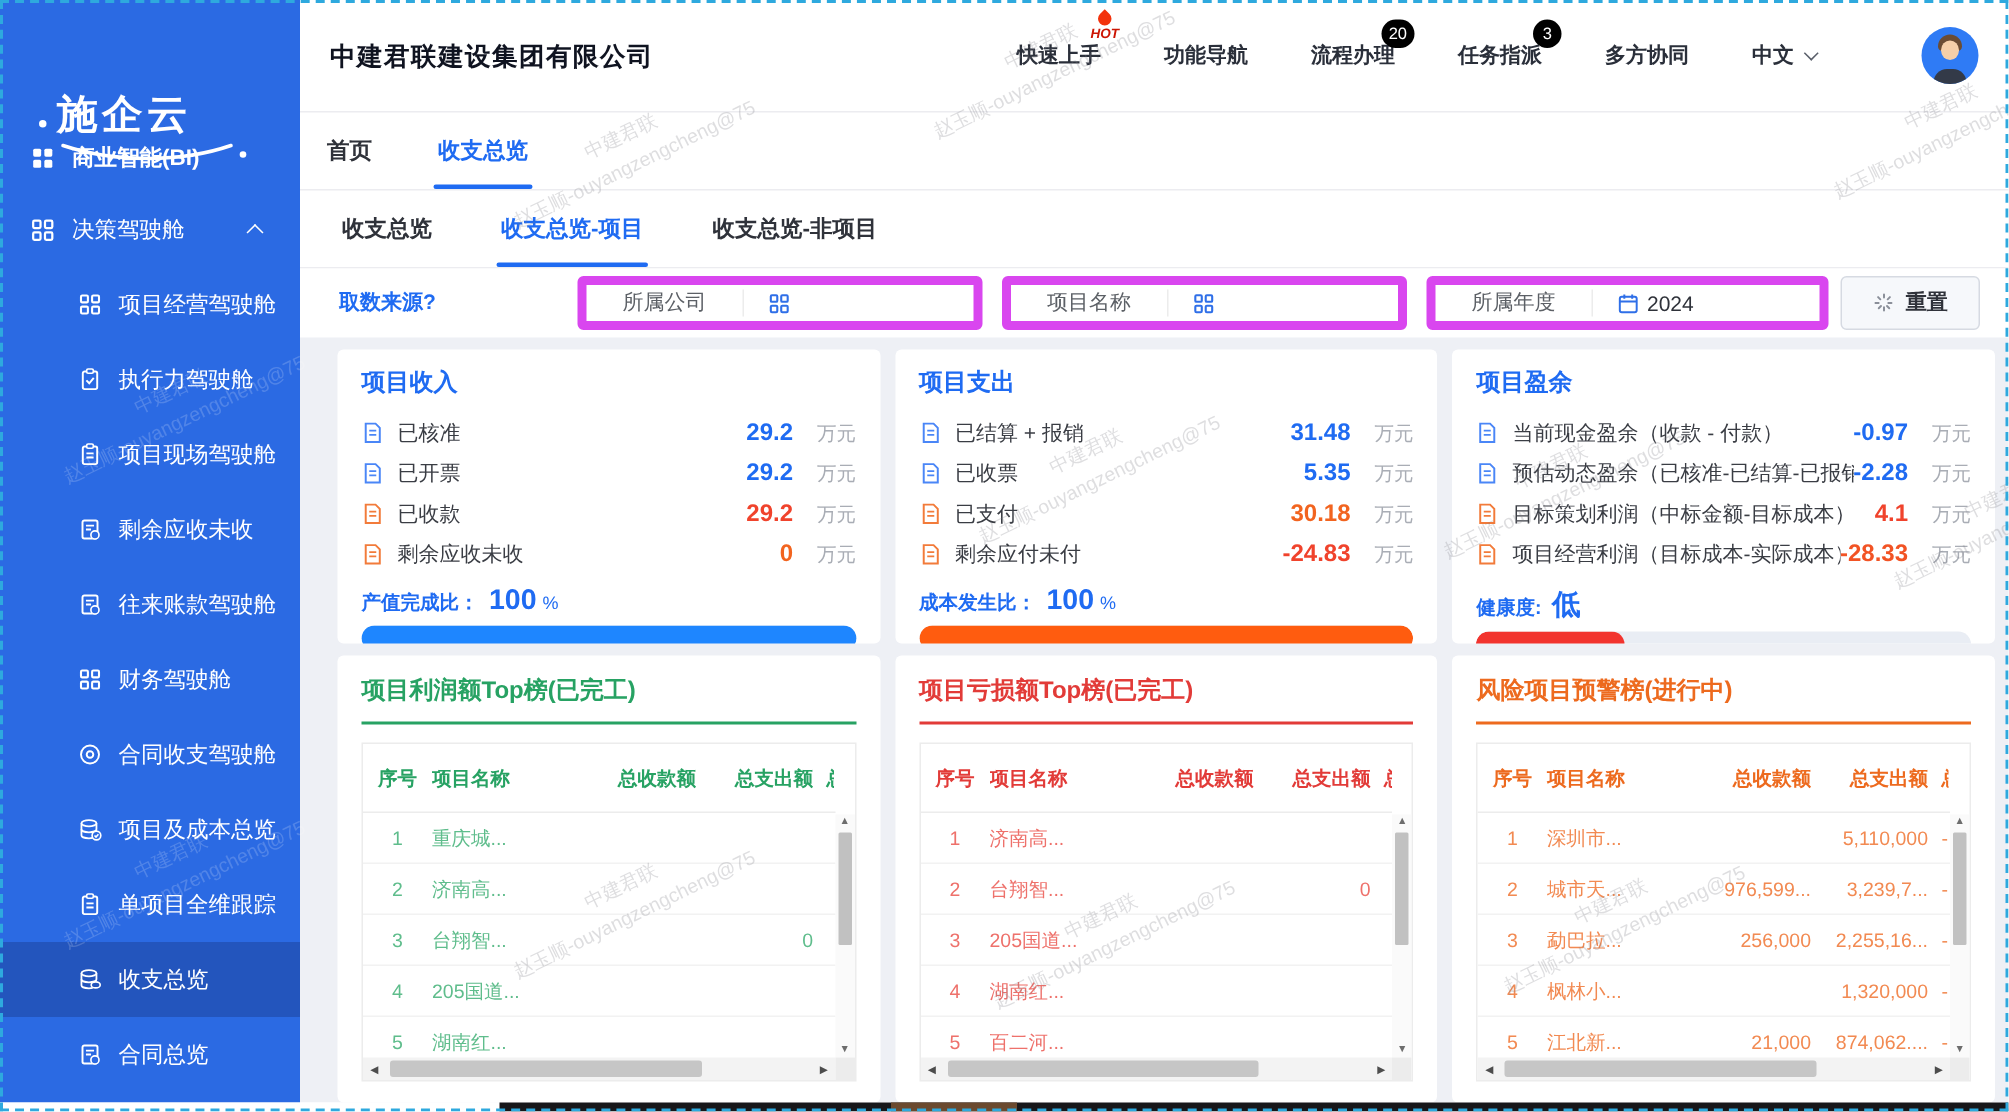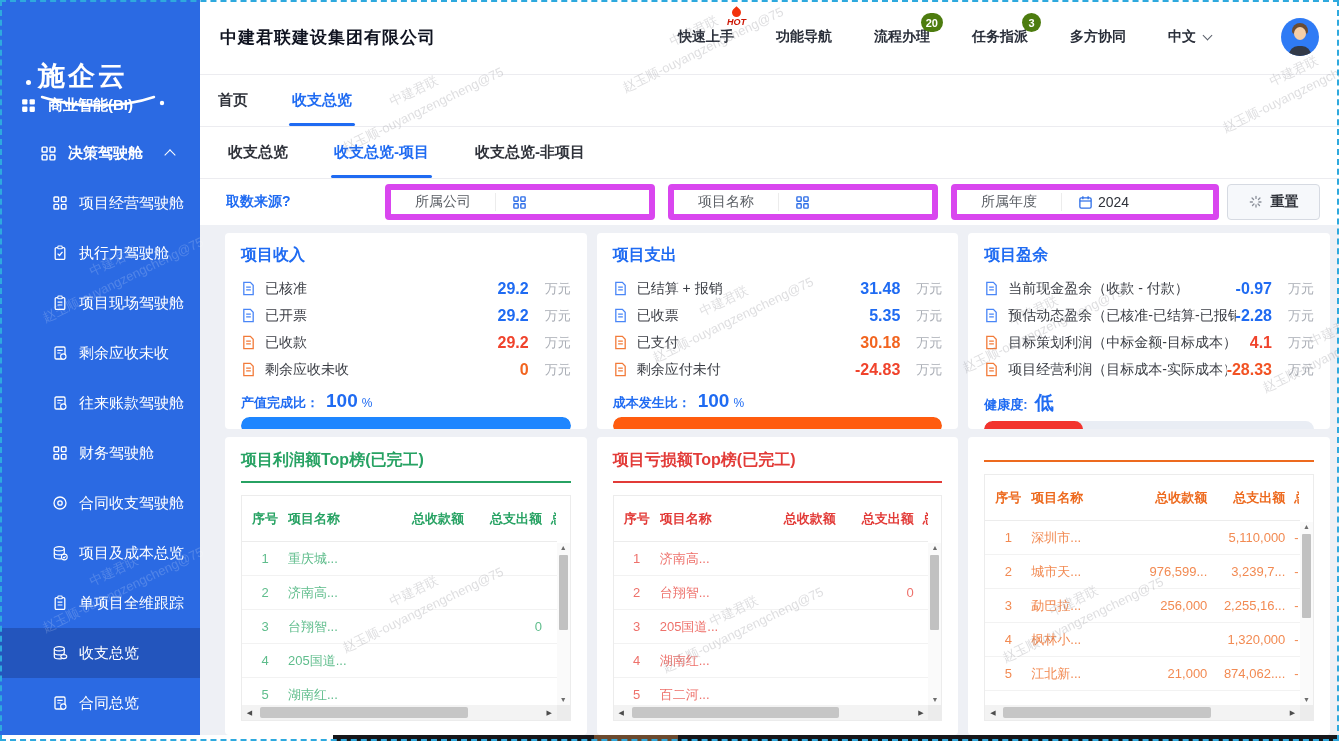--- a/index.html
+++ b/index.html
@@ -9,33 +9,33 @@
   .screen { display:flex; width:1339px; height:735px; }
 
   
   .sidebar { width:200px; background:#2b6ae3; color:#fff; flex-shrink:0; position:relative; z-index:2; }
   .logo-wrap { padding:16px 0 6px 26px; height:82px; cursor:pointer; }
   .logo-line { display:flex; align-items:center;margin-top:42px; }
   .logo-dot { width:5px; height:5px; border-radius:50%; background:#fff; margin-right:7px; margin-top:12px; }
   .logo-text { font-size:27px; font-weight:bold; letter-spacing:3px; }
   .logo-swoosh { margin-left:14px; display:block; }
   .side-section { height:46px; display:flex; align-items:center; padding-left:20px; font-size:15px; font-weight:bold; gap:11px; cursor:pointer; }
-  .side-section.second { height:50px; font-weight:bold;margin-left:20px; }
+  .side-section.second { height:50px; font-weight:normal; }
   .chev-up { width:8px; height:8px; border-left:1.7px solid #fff; border-top:1.7px solid #fff; transform:rotate(45deg); margin-left:auto; margin-right:26px; margin-top:4px; }
   .menu-item { height:50px; display:flex; align-items:center; padding-left:52px; font-size:15px; gap:11px; cursor:pointer; white-space:nowrap; }
   .menu-item.active { background:#2355bd; }
   .sicon { display:flex; flex-shrink:0; }
 
   
   .main { flex:1; display:flex; flex-direction:column; background:#fff; min-width:0; }
   .topbar { height:75px; display:flex; align-items:center; padding:0 20px 0 20px; border-bottom:1px solid #ececf0; }
   .company { font-size:17px; font-weight:bold; color:#0f1320; margin-right:auto; letter-spacing:1px; }
   .topnav { display:flex; align-items:center; gap:42px; }
   .nav-item { position:relative; font-size:14px; color:#2a2f3a; font-weight:600; cursor:pointer; white-space:nowrap; }
-  .pill { position:absolute; top:-15px; right:-13px; background:#4d7c0f; color:#fff; font-size:11px; font-weight:bold; min-width:19px; height:19px; border-radius:10px; display:flex; align-items:center; justify-content:center; padding:0 5px; }
+  .pill { position:absolute; top:-15px; right:-13px; background:#000000; color:#fff; font-size:11px; font-weight:normal; min-width:19px; height:19px; border-radius:10px; display:flex; align-items:center; justify-content:center; padding:0 5px; }
   .hot-badge { position:absolute; top:-20px; right:-12px; color:#cc1503; font-size:9px; font-weight:bold; font-style:italic; text-align:center; line-height:1; }
   .flame { display:block; width:9px; height:9px; background:#f3320c; border-radius:50% 0 50% 50%; transform:rotate(-45deg); margin:0 auto 1px auto; }
   .lang { display:flex; align-items:center; gap:8px; font-size:14px; font-weight:600; color:#2a2f3a; cursor:pointer; }
   .chev-down { width:7px; height:7px; border-right:1.5px solid #5a5f6a; border-bottom:1.5px solid #5a5f6a; transform:rotate(45deg); margin-top:-3px; }
   .avatar { width:38px; height:38px; border-radius:50%; background:#2f7bf5; margin-left:28px; position:relative; overflow:hidden; cursor:pointer; flex-shrink:0; }
   .avatar .hair { position:absolute; top:5px; left:11px; width:16px; height:11px; background:#6b4c33; border-radius:8px 8px 3px 3px; }
   .avatar .face { position:absolute; top:9px; left:13px; width:12px; height:13px; background:#f6cfa8; border-radius:50%; }
   .avatar .bodyshape { position:absolute; bottom:-3px; left:8px; width:22px; height:13px; background:#333a48; border-radius:9px 9px 0 0; }
 
   .tabbar { height:52px; display:flex; align-items:stretch; gap:44px; padding-left:18px; border-bottom:1px solid #ececf0; }
@@ -677,20 +677,21 @@
                 <div class="htrack">
                   <div class="hthumb"></div>
                 </div>
                 <span class="harr">▶</span>
               </div>
             <div class="scorner"></div>
           </div>
         </div>
 
         <div class="tcard">
+          <div class="tcard-title" style="color: rgb(237, 106, 30);">风险项目预警榜(进行中)</div>
           <div class="tcard-rule" style="background: rgb(237, 106, 30);"></div>
           <div class="twrap">
             <div class="thead" style="color: rgb(237, 106, 30);">
               <span class="c0">序号</span>
               <span class="c1">项目名称</span>
               <span class="c2">总收款额</span>
               <span class="c3">总支出额</span>
               <span class="c4">总</span>
             </div>
             <div style="color: rgb(242, 138, 82);">

